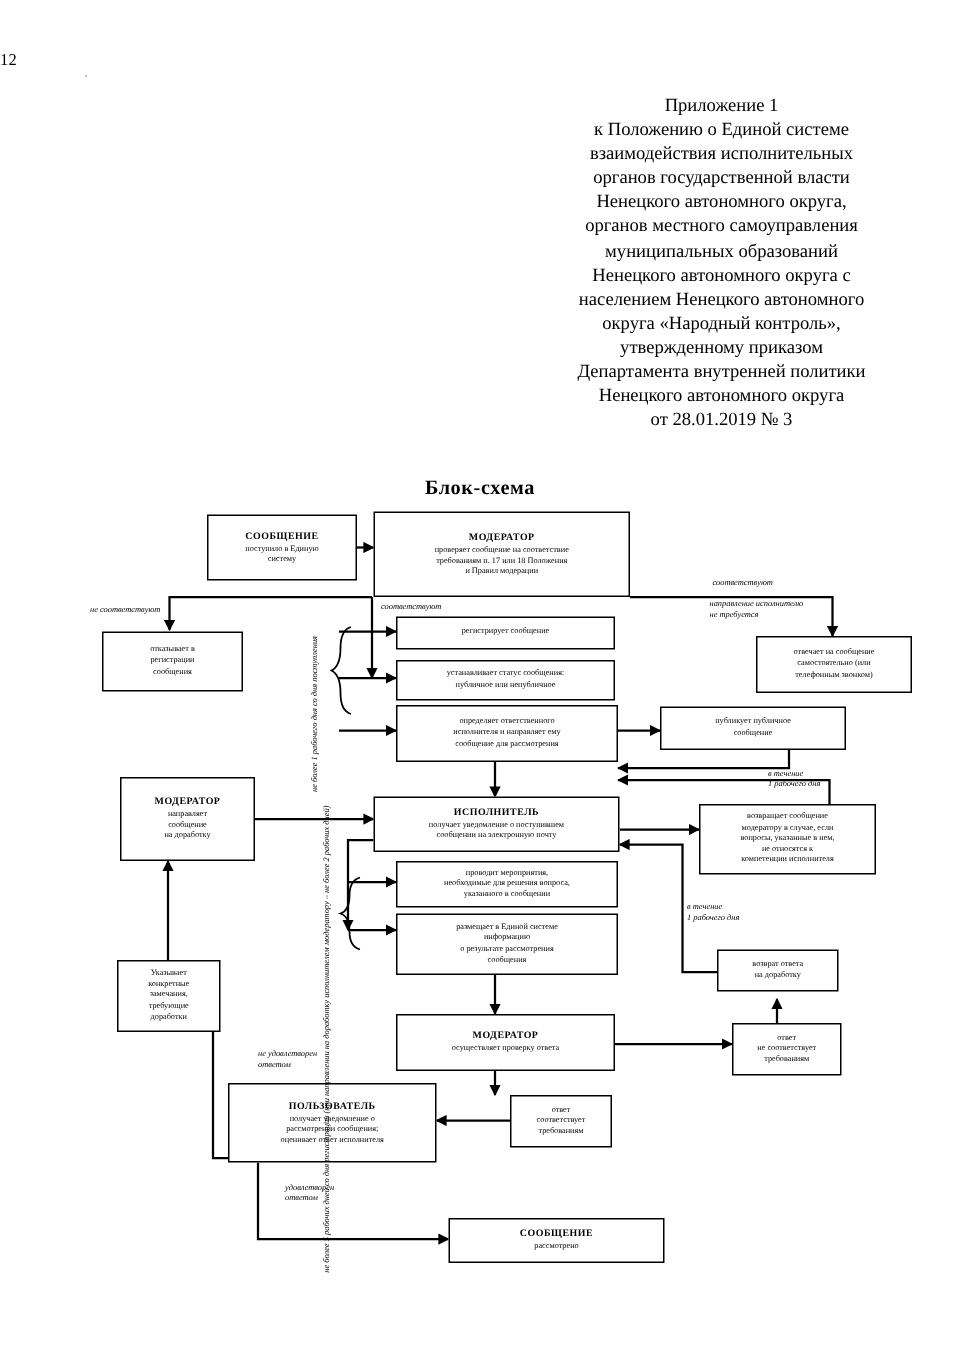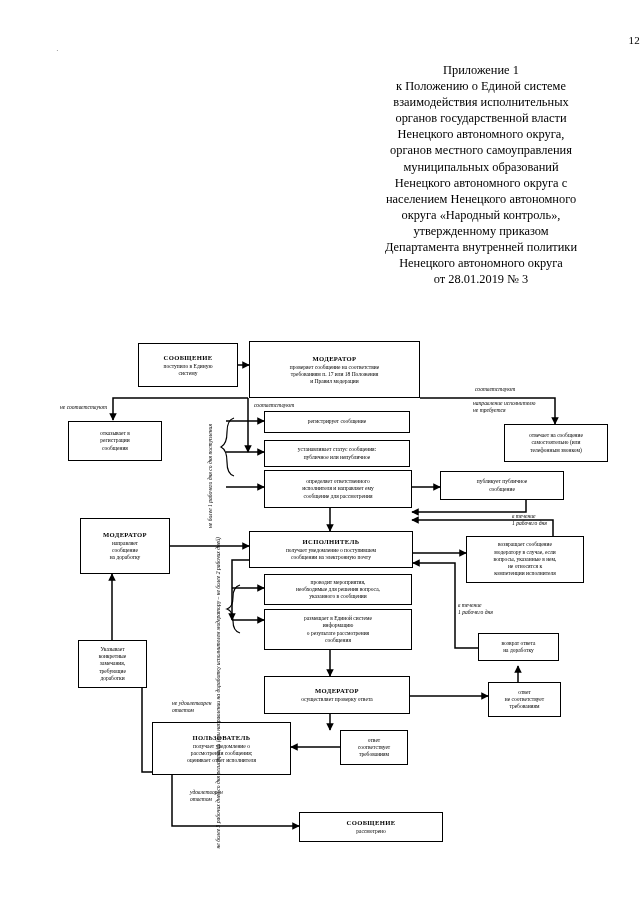--- a/index.html
+++ b/index.html
@@ -18,21 +18,21 @@
     height: 905px;
     overflow: hidden;
     background: #ffffff;
   }
 
   
   .page-number {
     position: absolute;
     left: 0; right: 0;
     top: 34px;
-    text-align: right;
+    text-align: left;
     font-size: 11px;
     letter-spacing: .2px;
   }
   .margin-tick {
     position: absolute;
     left: 56px;
     top: 49px;
     width: 3px; height: 3px;
     color: #6b6b6b;
     font-size: 8px;
@@ -135,20 +135,21 @@
 органов местного самоуправления
 муниципальных образований
 Ненецкого автономного округа с
 населением Ненецкого автономного
 округа «Народный контроль»,
 утвержденному приказом
 Департамента внутренней политики
 Ненецкого автономного округа
 от 28.01.2019 № 3</div>
 
+  <div class="chart-title">Блок-схема</div>
 
   <div id="chart">
 
     <svg class="links" viewBox="0 0 640 905">
       <defs>
         <marker id="ah" viewBox="0 0 10 10" refX="9" refY="5" markerWidth="5" markerHeight="5" orient="auto-start-reverse">
           <path d="M 0 0 L 10 5 L 0 10 z" fill="#000"></path>
         </marker>
       </defs>
       <g stroke="#000" stroke-width="1.5" fill="none" marker-end="url(#ah)">

